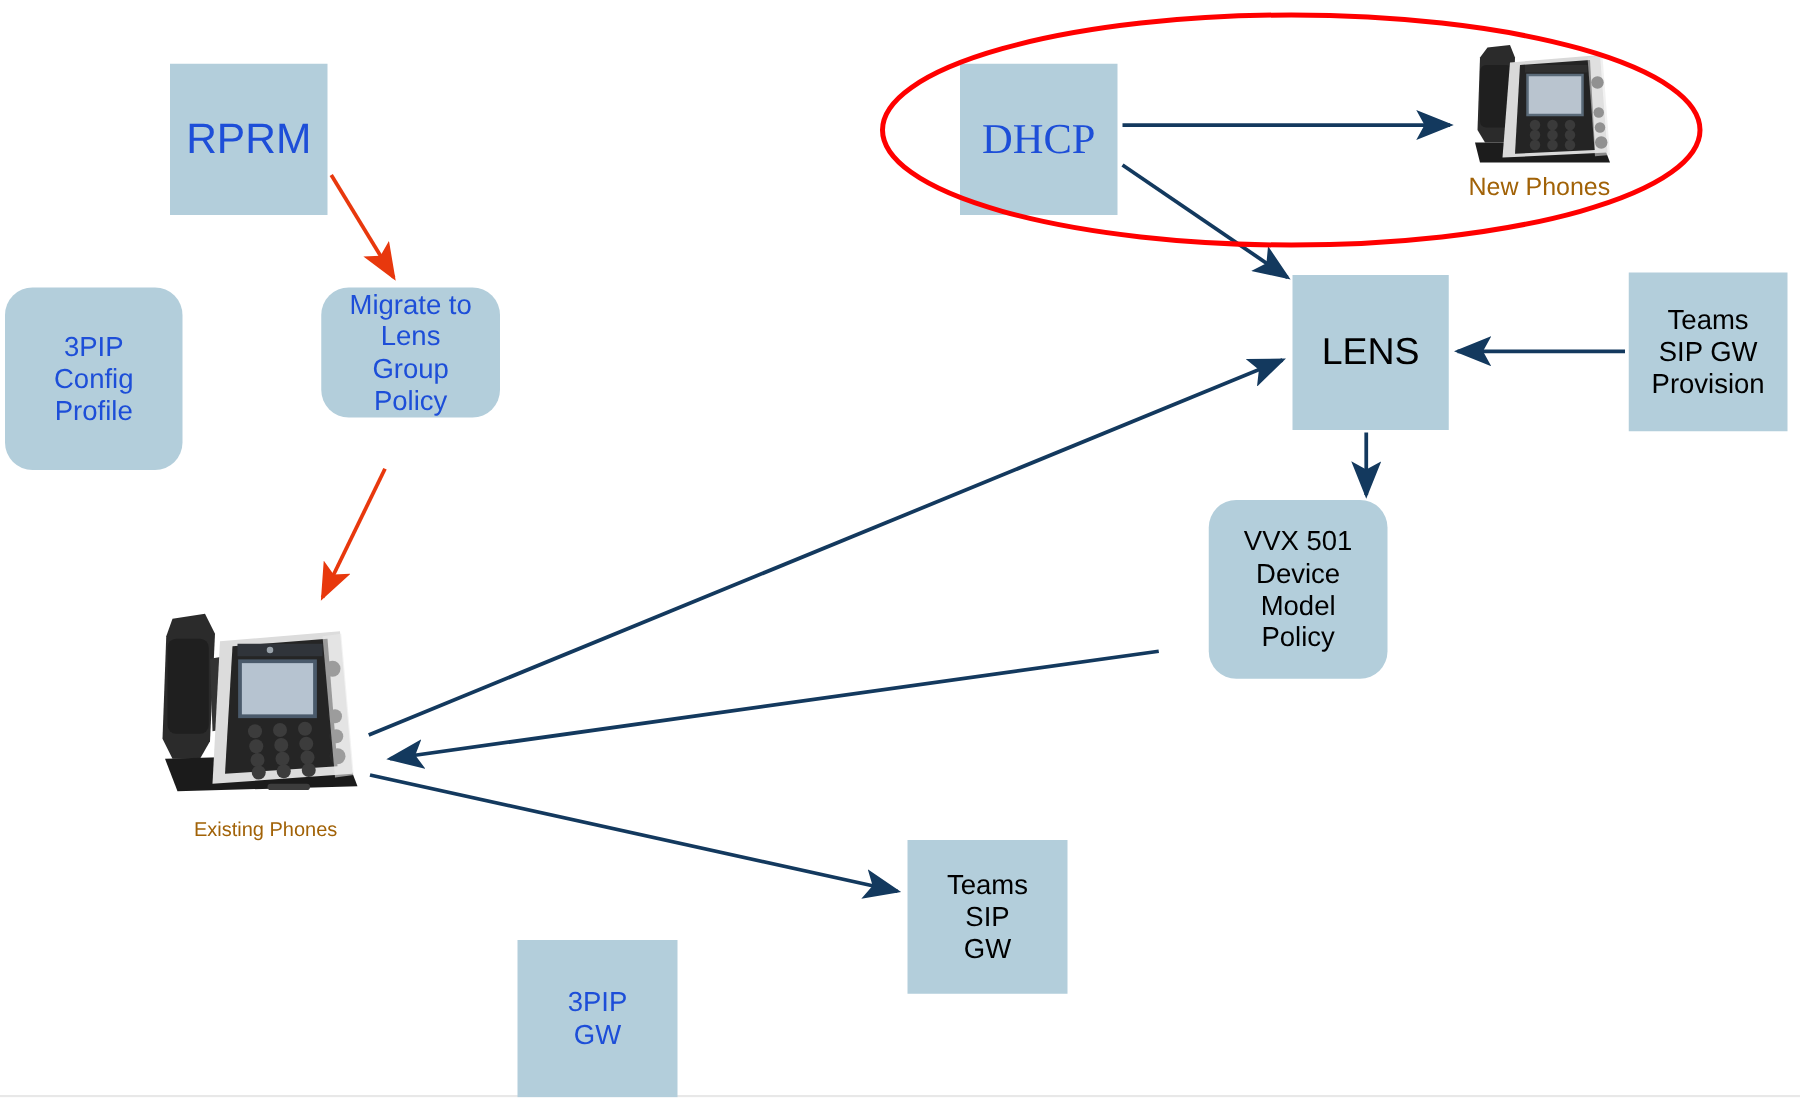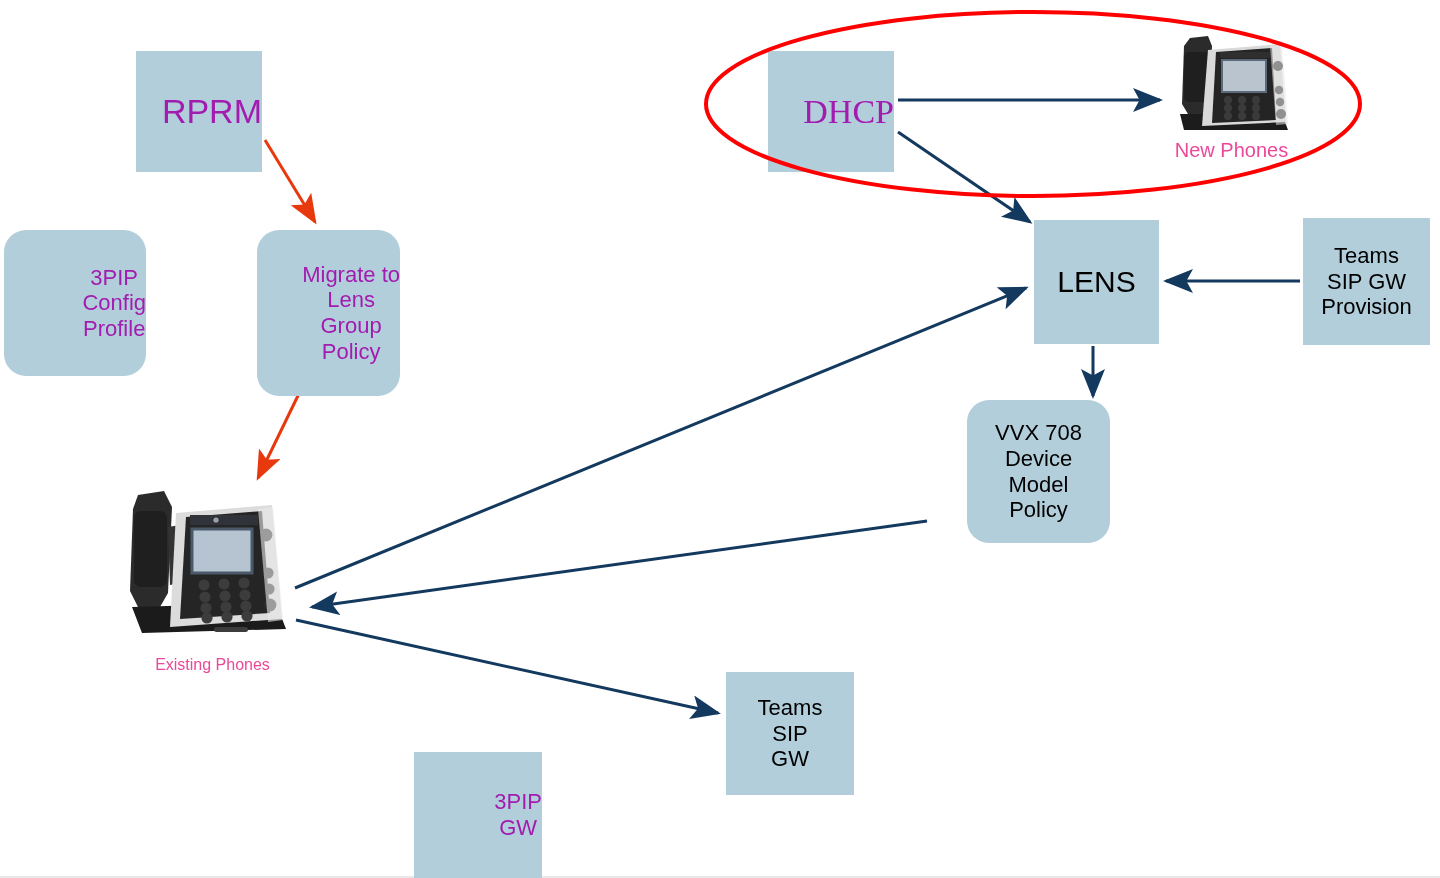--- a/index.html
+++ b/index.html
@@ -26,21 +26,21 @@
     display: flex;
     align-items: center;
     justify-content: center;
     text-align: center;
     line-height: 1.16;
     color: #000000;
     white-space: pre-line;
     z-index: 3;
   }
   .node.rounded { border-radius: 22px; }
-  .node.red     { color: #a21caf; justify-content: flex-end; }
+  .node.red     { color: #1d4ed8; }
   .node.med     { font-size: 22px; }
   .node.big     { font-size: 30px; }
   .node.xbig    { font-size: 34px; }
 
   
   #wires {
     position: absolute;
     left: 0; top: 0;
     width: 1440px;
     height: 878px;
@@ -57,21 +57,21 @@
   }
 
   
   .phone {
     position: absolute;
     z-index: 4;
   }
   .phone-caption {
     position: absolute;
     text-align: center;
-    color: #ec4899;
+    color: #a16207;
     z-index: 5;
     white-space: nowrap;
   }
   .bottom-rule {
     position: absolute;
     left: 0;
     bottom: 0;
     width: 1440px;
     height: 2px;
     background: #e8e8e8;
@@ -117,21 +117,21 @@
   <div class="node red xbig" style="left:136px; top:51px; width:126px; height:121px;">
     <span>RPRM</span>
   </div>
 
   <div class="node rounded red med" style="left:4px; top:230px; width:142px; height:146px;">
     <span>3PIP
 Config
 Profile</span>
   </div>
 
-  <div class="node rounded red med" style="left:257px; top:230px; width:143px; height:166px;">
+  <div class="node rounded red med" style="left:257px; top:230px; width:143px; height:104px;">
     <span>Migrate to
 Lens
 Group
 Policy</span>
   </div>
 
   <div class="node red xbig" style="left:768px; top:51px; width:126px; height:121px;font-family:Liberation Serif, serif;">
     <span>DHCP</span>
   </div>
 
@@ -139,21 +139,21 @@
     <span>LENS</span>
   </div>
 
   <div class="node med" style="left:1303px; top:218px; width:127px; height:127px;">
     <span>Teams
 SIP GW
 Provision</span>
   </div>
 
   <div class="node rounded med" style="left:967px; top:400px; width:143px; height:143px;">
-    <span>VVX 708
+    <span>VVX 501
 Device
 Model
 Policy</span>
   </div>
 
   <div class="node med" style="left:726px; top:672px; width:128px; height:123px;">
     <span>Teams
 SIP
 GW</span>
   </div>

